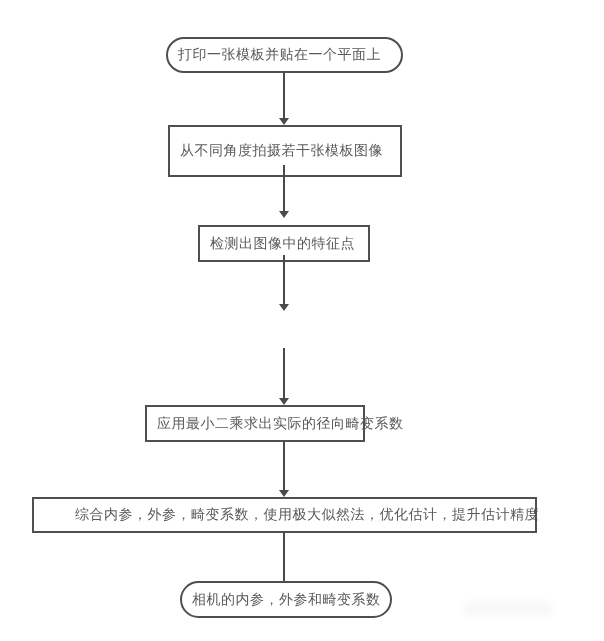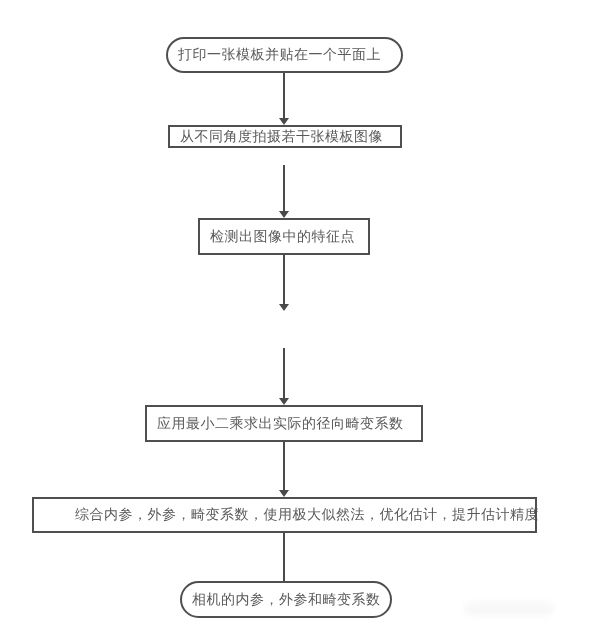--- a/index.html
+++ b/index.html
@@ -31,24 +31,24 @@
     font-size: 14px;
     color: var(--text-color);
     letter-spacing: 0.5px;
     white-space: nowrap;
   }
   .node.stadium { border-radius: 19px; }
   .node.rect    { border-radius: 0; }
 
   
   #n0 { left: 166px; top: 37px;  width: 237px; height: 36px; }
-  #n1 { left: 168px; top: 125px; width: 234px; height: 23px; }
-  #n2 { left: 198px; top: 218px; width: 172px; height: 37px; }
+  #n1 { left: 168px; top: 125px; width: 234px; height: 52px; }
+  #n2 { left: 198px; top: 225px; width: 172px; height: 37px; }
   #n3 { left: 18px;  top: 311px; width: 530px; height: 37px; }
-  #n4 { left: 145px; top: 405px; width: 278px; height: 37px; }
+  #n4 { left: 145px; top: 405px; width: 220px; height: 37px; }
   #n5 { left: 32px;  top: 497px; width: 505px; height: 36px; padding-left: 41px; }
   #n6 { left: 180px; top: 581px; width: 212px; height: 37px; }
 
   .connector {
     position: absolute;
     left: 283px;
     width: 2px;
     background: var(--connector-color);
   }
   #c0 { top: 73px;  height: 46px; }

